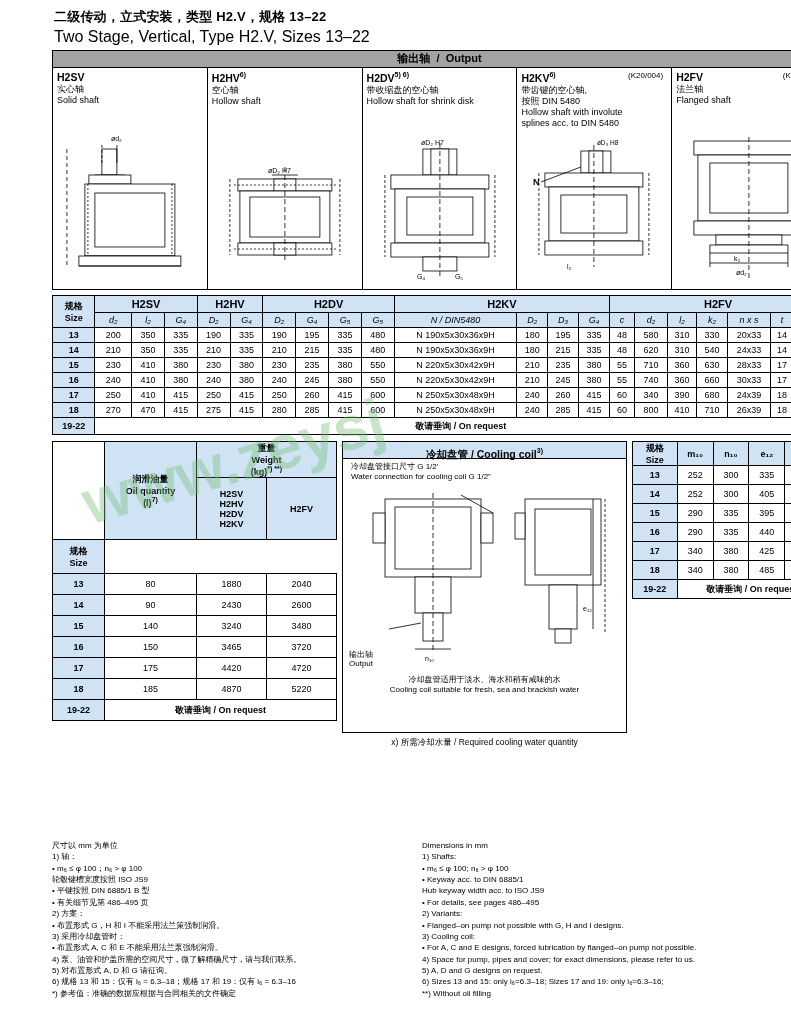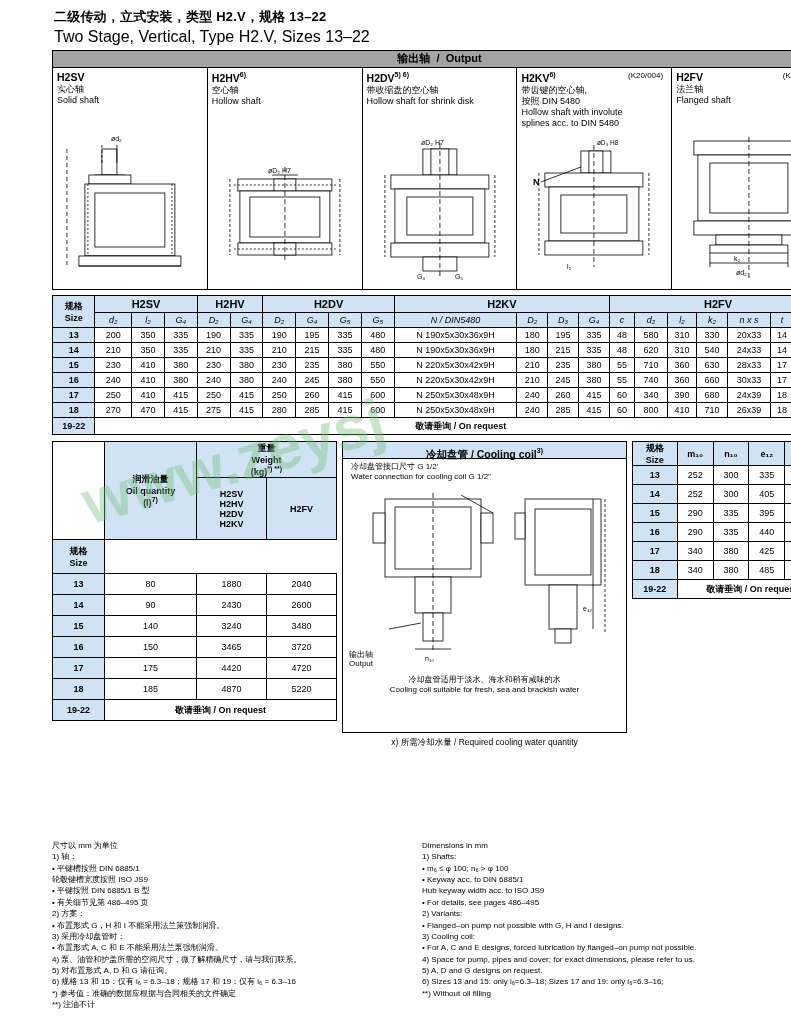--- a/index.html
+++ b/index.html
@@ -623,33 +623,32 @@
         <td class="req" colspan="4">敬请垂询 / On request</td>
       </tr>
     </tbody>
       </table>
   </div>
 
   <div class="foot">
     <div class="foot-col foot-cn">
       <div>尺寸以 mm 为单位</div>
       <div>1) 轴：</div>
-      <div>•  平键槽按照 DIN 6885/1</div>
+      <div>•  m₆ ≤ φ 100；n₆ &gt; φ 100</div>
       <div>   轮毂键槽宽度按照 ISO JS9</div>
       <div>•  平键按照 DIN 6885/1 B 型</div>
       <div>•  有关细节见第 486–495 页</div>
       <div>2) 方案：</div>
       <div>•  布置形式 G，H 和 I 不能采用法兰策强制润滑。</div>
       <div>3) 采用冷却盘管时：</div>
       <div>•  布置形式 A, C 和 E 不能采用法兰泵强制润滑。</div>
       <div>4) 泵、油管和护盖所需的空间尺寸，微了解精确尺寸，请与我们联系。</div>
       <div>5) 对布置形式 A, D 和 G 请征询。</div>
       <div>6) 规格 13 和 15：仅有 i₆ = 6.3–18；规格 17 和 19：仅有 i₆ = 6.3–16</div>
       <div>*) 参考值：准确的数据应根据与合同相关的文件确定</div>
-      <div>**) 注油不计</div>
     </div>
     <div class="foot-col foot-en">
       <div>Dimensions in mm</div>
       <div>1) Shafts:</div>
       <div>•  m₆ ≤ φ 100; n₆ &gt; φ 100</div>
       <div>•  Keyway acc. to DIN 6885/1</div>
       <div>   Hub keyway width acc. to ISO JS9</div>
       <div>•  For details, see pages 486–495</div>
       <div>2) Variants:</div>
       <div>•  Flanged–on pump not possible with G, H and I designs.</div>

